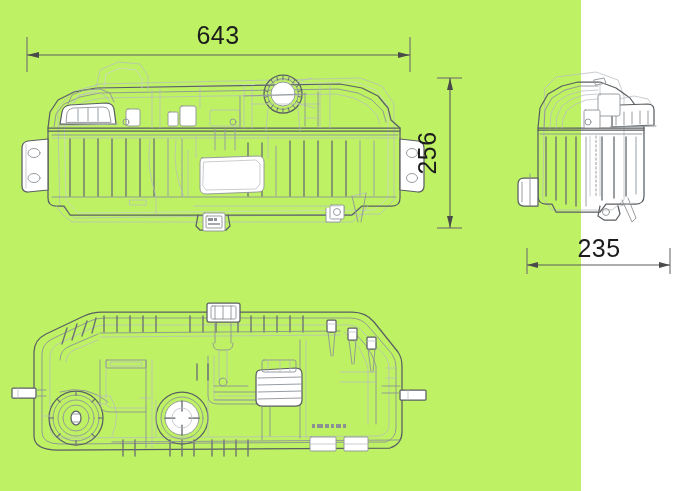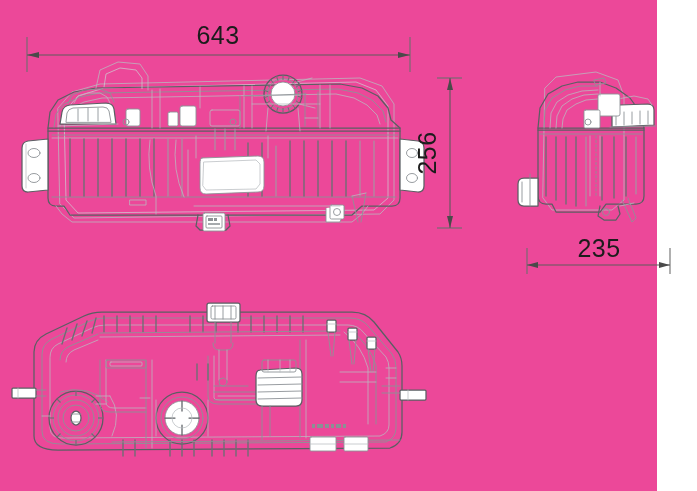--- a/index.html
+++ b/index.html
@@ -6,22 +6,22 @@
   html,body{margin:0;padding:0;background:#ffffff;}
   body{
     width:697px;height:491px;
     font-family:"Liberation Sans", sans-serif;
     color:#1a1a1a;
     overflow:hidden;
     position:relative;
   }
   #sheet{
     position:absolute;inset:0;
-    width:657px;height:491px;
-    background:#ec4899;
+    width:581px;height:491px;
+    background:#bef264;
   }
   svg.drawing{
     position:absolute;left:0;top:0;
     width:697px;height:491px;
     display:block;
   }
   .dim-text{
     font-family:"Liberation Sans", sans-serif;
     font-size:25px;
     font-weight:400;

